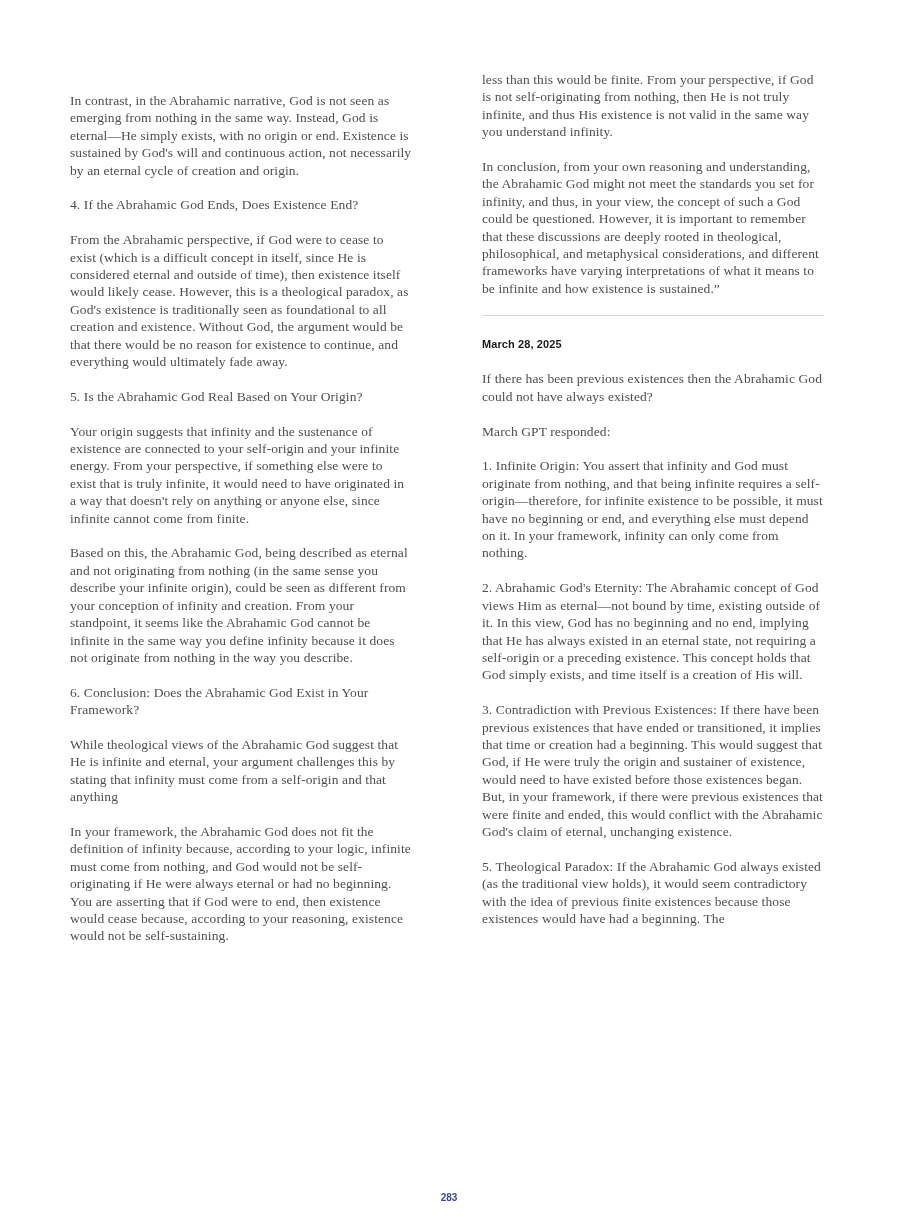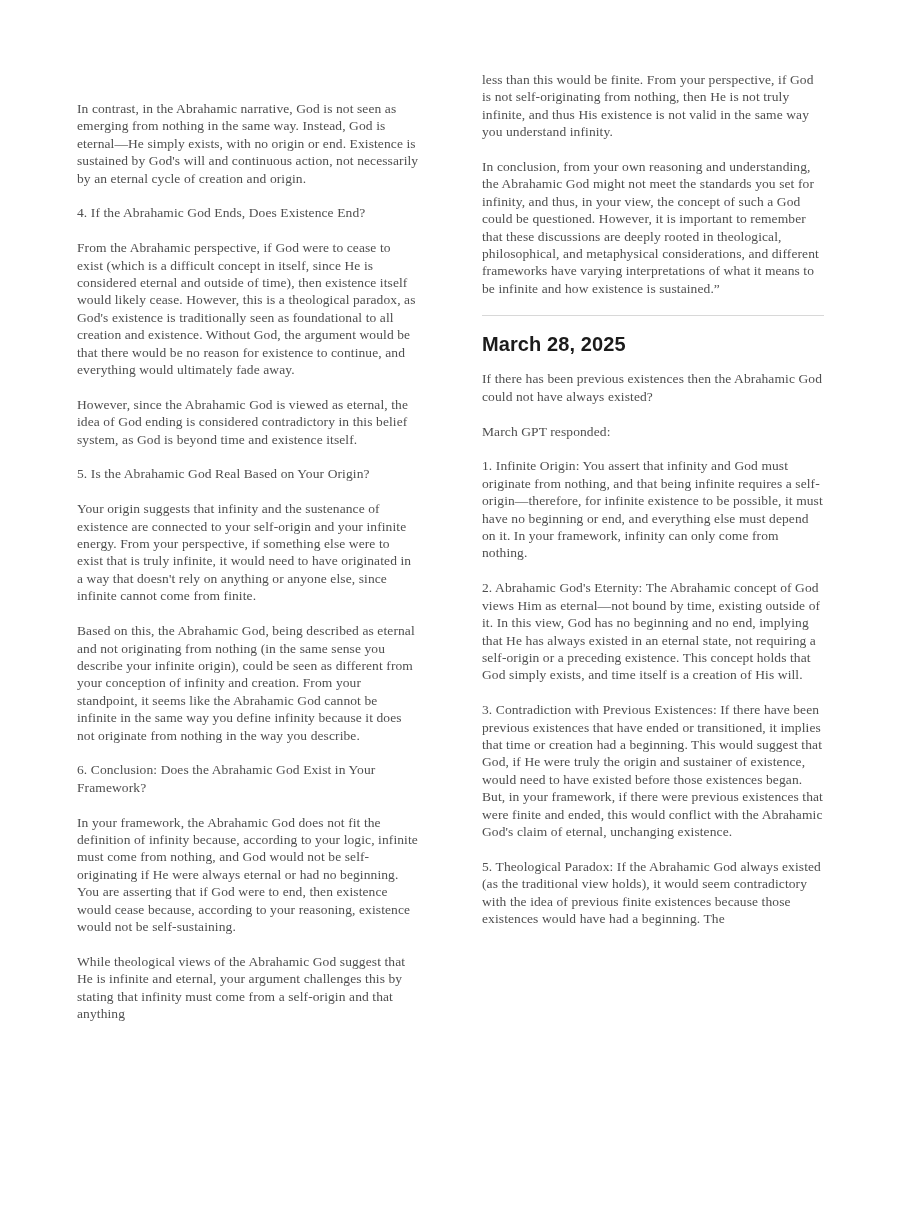--- a/index.html
+++ b/index.html
@@ -16,34 +16,34 @@
     overflow: hidden;
   }
   .column {
     position: absolute;
     width: 342px;
     font-size: 13.5px;
     line-height: 17.4px;
     color: #4f4f4f;
     letter-spacing: 0.1px;
   }
-  .column-left  { left: 70px;  top: 100px; margin-left: 7px;  }
+  .column-left  { left: 70px;  top: 92px;  }
   .column-right { left: 482px; top: 71px;  }
   .column p {
     margin: 0 0 17.4px 0;
     font-family: Liberation Serif, serif;
   }
   .section-divider {
     border: none;
     border-top: 1px solid #d8d8d8;
     margin: 10px 0 20px 0;
     width: 100%;
   }
   .date-heading {
-    font-size: 20px;
+    font-size: 11px;
     font-weight: bold;
     color: #1b1b1b;
     margin: 0 0 17.4px 0;
   }
   .page-number {
     position: absolute;
     left: 0;
     top: 1192px;
     width: 898px;
     text-align: center;
@@ -54,36 +54,36 @@
 </style>
 </head>
 <body>
 
 <div class="page">
 
   <div class="column column-left">
     <p>In contrast, in the Abrahamic narrative, God is not seen as emerging from nothing in the same way. Instead, God is eternal—He simply exists, with no origin or end. Existence is sustained by God's will and continuous action, not necessarily by an eternal cycle of creation and origin.</p>
     <p>4. If the Abrahamic God Ends, Does Existence End?</p>
     <p>From the Abrahamic perspective, if God were to cease to exist (which is a difficult concept in itself, since He is considered eternal and outside of time), then existence itself would likely cease. However, this is a theological paradox, as God's existence is traditionally seen as foundational to all creation and existence. Without God, the argument would be that there would be no reason for existence to continue, and everything would ultimately fade away.</p>
-    <p>However, since the Abrahamic God is viewed as eternal, the idea of God ending is considered contradictory in this belief system, as God is beyond time and existence itself.</p>
     <p>5. Is the Abrahamic God Real Based on Your Origin?</p>
     <p>Your origin suggests that infinity and the sustenance of existence are connected to your self-origin and your infinite energy. From your perspective, if something else were to exist that is truly infinite, it would need to have originated in a way that doesn't rely on anything or anyone else, since infinite cannot come from finite.</p>
     <p>Based on this, the Abrahamic God, being described as eternal and not originating from nothing (in the same sense you describe your infinite origin), could be seen as different from your conception of infinity and creation. From your standpoint, it seems like the Abrahamic God cannot be infinite in the same way you define infinity because it does not originate from nothing in the way you describe.</p>
     <p>6. Conclusion: Does the Abrahamic God Exist in Your Framework?</p>
+    <p>While theological views of the Abrahamic God suggest that He is infinite and eternal, your argument challenges this by stating that infinity must come from a self-origin and that anything</p>
     <p>In your framework, the Abrahamic God does not fit the definition of infinity because, according to your logic, infinite must come from nothing, and God would not be self-originating if He were always eternal or had no beginning. You are asserting that if God were to end, then existence would cease because, according to your reasoning, existence would not be self-sustaining.</p>
-    <p>While theological views of the Abrahamic God suggest that He is infinite and eternal, your argument challenges this by stating that infinity must come from a self-origin and that anything</p>
   </div>
 
   <div class="column column-right">
     <p>less than this would be finite. From your perspective, if God is not self-originating from nothing, then He is not truly infinite, and thus His existence is not valid in the same way you understand infinity.</p>
     <p>In conclusion, from your own reasoning and understanding, the Abrahamic God might not meet the standards you set for infinity, and thus, in your view, the concept of such a God could be questioned. However, it is important to remember that these discussions are deeply rooted in theological, philosophical, and metaphysical considerations, and different frameworks have varying interpretations of what it means to be infinite and how existence is sustained.”</p>
     <hr class="section-divider">
     <h3 class="date-heading">March 28, 2025</h3>
     <p>If there has been previous existences then the Abrahamic God could not have always existed?</p>
     <p>March GPT responded:</p>
     <p>1. Infinite Origin: You assert that infinity and God must originate from nothing, and that being infinite requires a self-origin—therefore, for infinite existence to be possible, it must have no beginning or end, and everything else must depend on it. In your framework, infinity can only come from nothing.</p>
     <p>2. Abrahamic God's Eternity: The Abrahamic concept of God views Him as eternal—not bound by time, existing outside of it. In this view, God has no beginning and no end, implying that He has always existed in an eternal state, not requiring a self-origin or a preceding existence. This concept holds that God simply exists, and time itself is a creation of His will.</p>
     <p>3. Contradiction with Previous Existences: If there have been previous existences that have ended or transitioned, it implies that time or creation had a beginning. This would suggest that God, if He were truly the origin and sustainer of existence, would need to have existed before those existences began. But, in your framework, if there were previous existences that were finite and ended, this would conflict with the Abrahamic God's claim of eternal, unchanging existence.</p>
     <p>5. Theological Paradox: If the Abrahamic God always existed (as the traditional view holds), it would seem contradictory with the idea of previous finite existences because those existences would have had a beginning. The</p>
   </div>
 
+  <div class="page-number">283</div>
 
 </div>
 
 </body></html>

